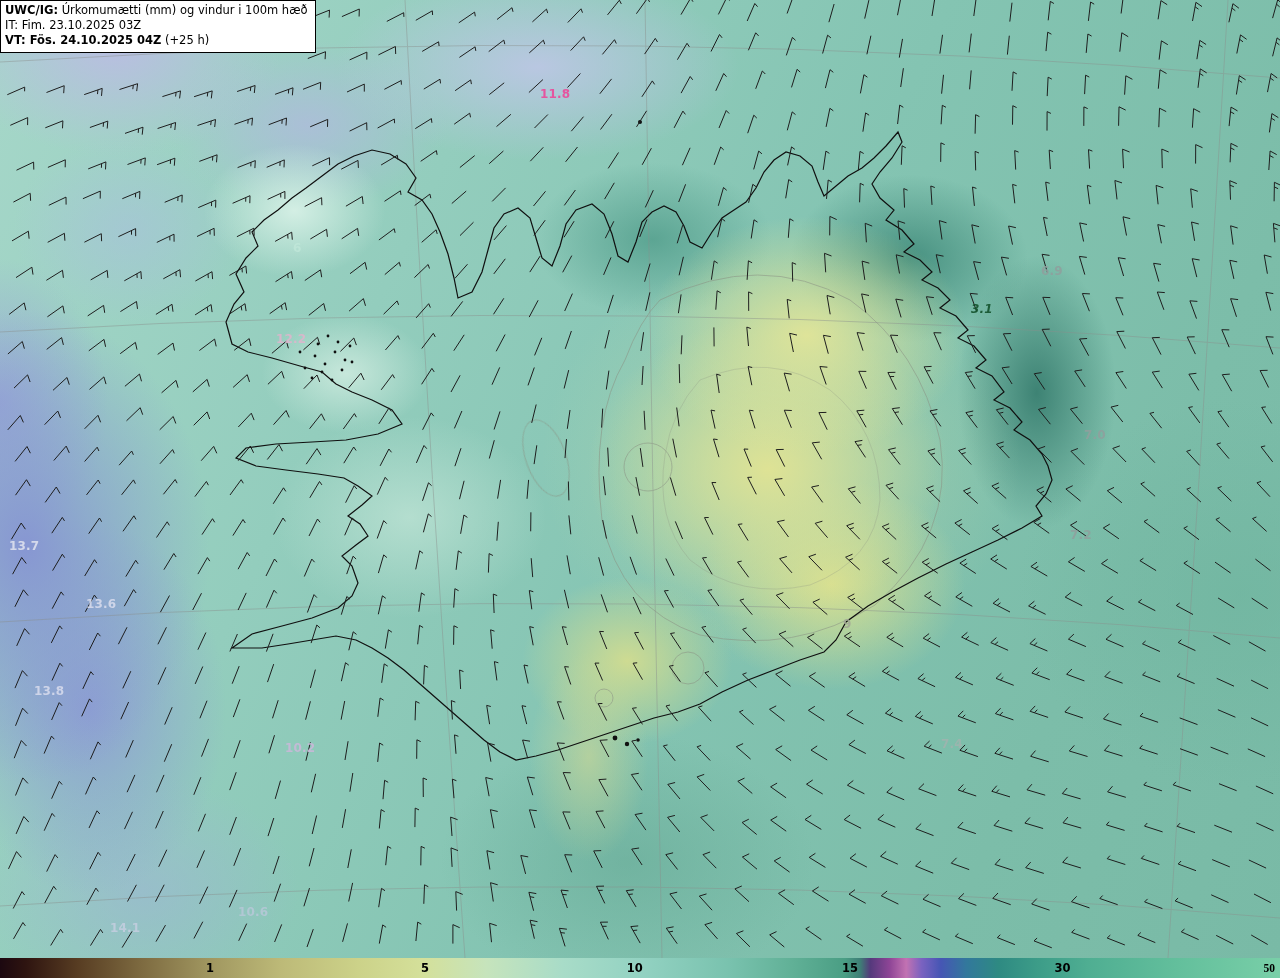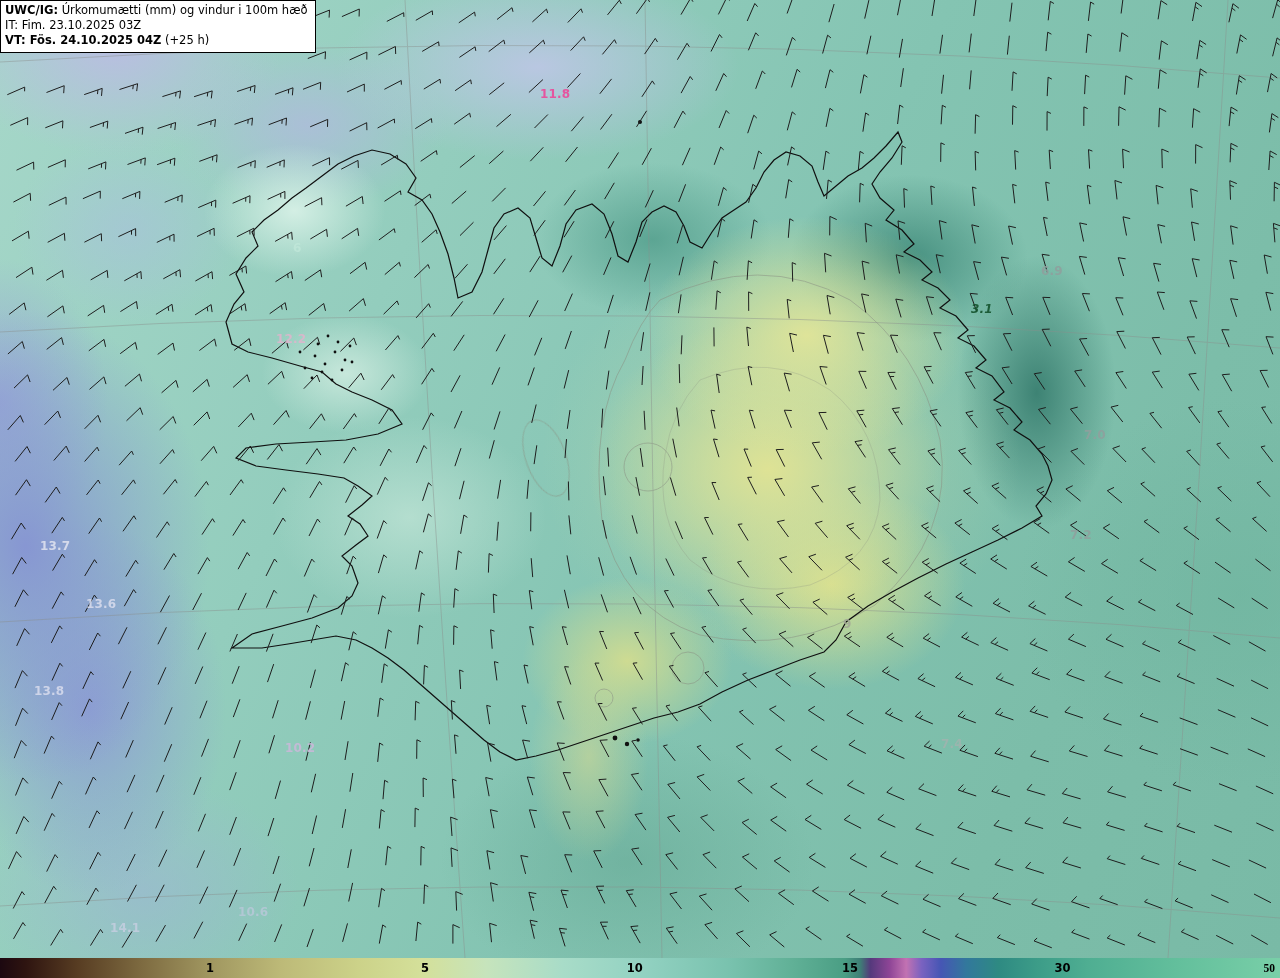--- a/index.html
+++ b/index.html
@@ -98,21 +98,21 @@
   </svg>
 
   <div id="labels">
       <div class="mlabel" style="left: 540px; top: 80px; color: #ec4899; margin-top: 7px;">11.8</div>
       <div class="mlabel" style="left: 293px; top: 241px; color: rgb(191, 230, 216);">6</div>
       <div class="mlabel" style="left: 276px; top: 332px; color: rgb(220, 182, 204);">12.2</div>
       <div class="mlabel" style="left: 1041px; top: 264px; color: rgb(143, 160, 158);">6.9</div>
       <div class="mlabel" style="left: 971px; top: 302px; color: #14532d; font-style: italic;">3.1</div>
       <div class="mlabel" style="left: 1084px; top: 388px; color: rgb(143, 160, 158); margin-top: 40px;">7.0</div>
       <div class="mlabel" style="left: 1070px; top: 528px; color: rgb(143, 160, 158);">7.2</div>
-      <div class="mlabel" style="left: 9px; top: 539px; color: rgb(221, 224, 238); margin-left: 31px;">13.7</div>
+      <div class="mlabel" style="left: 9px; top: 539px; color: rgb(221, 224, 238);">13.7</div>
       <div class="mlabel" style="left: 86px; top: 597px; color: rgb(213, 218, 236);">13.6</div>
       <div class="mlabel" style="left: 34px; top: 684px; color: rgb(213, 218, 236);">13.8</div>
       <div class="mlabel" style="left: 285px; top: 741px; color: rgb(201, 185, 217);">10.2</div>
       <div class="mlabel" style="left: 941px; top: 737px; color: rgb(159, 180, 174);">7.4</div>
       <div class="mlabel" style="left: 843px; top: 617px; color: rgb(162, 168, 150);">9</div>
       <div class="mlabel" style="left: 110px; top: 881px; color: rgb(194, 206, 222); margin-top: 40px;">14.1</div>
       <div class="mlabel" style="left: 238px; top: 905px; color: rgb(181, 200, 214);">10.6</div>
     </div>
 
   <div class="info-box">

